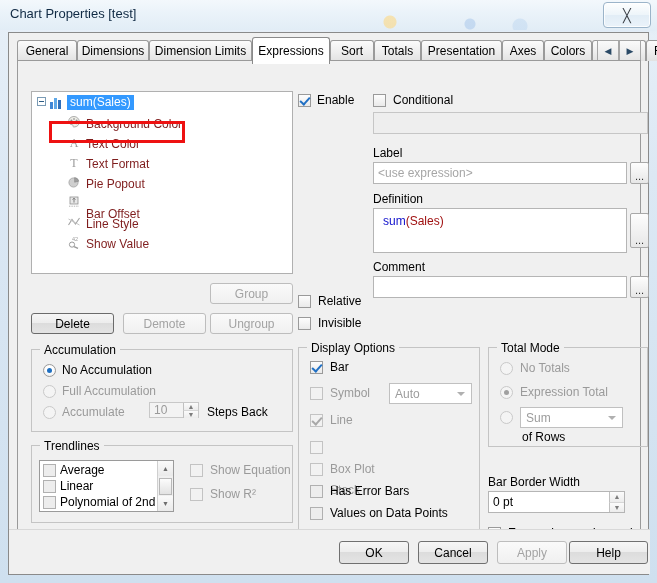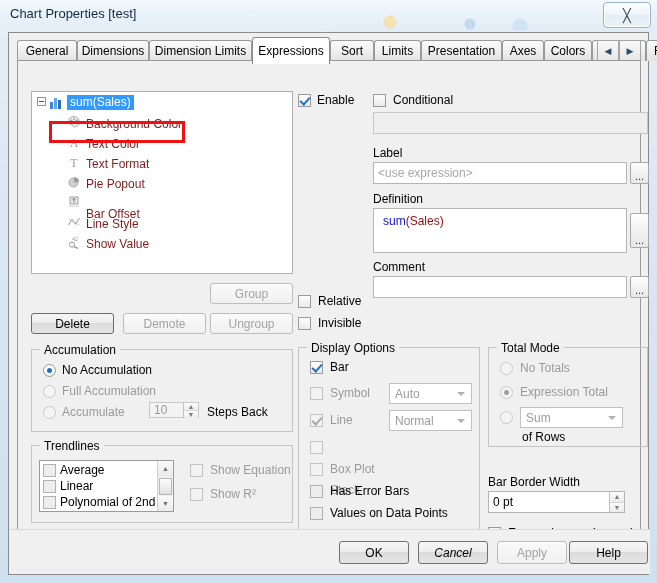--- a/index.html
+++ b/index.html
@@ -262,21 +262,21 @@
 </div>
 
 <div id="dialog">
 
   <div id="tabstrip">
     <div class="tab" style="left:0px;width:60px;">General</div>
     <div class="tab" style="left:60px;width:72px;">Dimensions</div>
     <div class="tab" style="left:132px;width:103px;">Dimension Limits</div>
     <div class="tab active" style="left:235px;width:78px;">Expressions</div>
     <div class="tab" style="left:313px;width:44px;">Sort</div>
-    <div class="tab" style="left:357px;width:47px;">Limits</div>
+    <div class="tab" style="left:357px;width:47px;">Totals</div>
     <div class="tab" style="left:404px;width:81px;">Presentation</div>
     <div class="tab" style="left:485px;width:42px;">Axes</div>
     <div class="tab" style="left:527px;width:48px;">Colors</div>
     <div class="tab" style="left:575px;width:54px;">Number</div>
     <div class="tab" style="left:629px;width:40px;">Font</div>
     <div id="tab-scroll">
       <div class="tabscroll-btn">◀</div>
       <div class="tabscroll-btn">▶</div>
     </div>
   </div>
@@ -439,24 +439,20 @@
 
       <div class="cb dis" style="left:11px; top:39px;"></div>
       <div class="lbl dis" style="left:31px; top:38px;">Symbol</div>
       <div class="combo" style="left:90px; top:35px; width:83px;">
         <span>Auto</span>
         <span class="arrow"></span>
       </div>
 
       <div class="cb dis on" style="left:11px; top:66px;"></div>
       <div class="lbl dis" style="left:31px; top:65px;">Line</div>
-      <div class="combo" style="left:90px; top:62px; width:83px;">
-        <span>Normal</span>
-        <span class="arrow"></span>
-      </div>
 
       <div class="cb dis" style="left:11px; top:93px;"></div>
       <div class="lbl dis" style="left:31px; top:92px;margin-top:43px;">Stock</div>
 
       <div class="cb dis" style="left:11px; top:115px;"></div>
       <div class="lbl dis" style="left:31px; top:114px;">Box Plot</div>
 
       <div class="cb gray" style="left:11px; top:137px;"></div>
       <div class="lbl" style="left:31px; top:136px;">Has Error Bars</div>
 
@@ -493,19 +489,19 @@
       </div>
     </div>
 
     <div class="cb on" style="left:470px; top:466px;"></div>
     <div class="lbl" style="left:490px; top:465px;">Expressions as Legend</div>
 
   </div>
 
   <div id="buttonbar">
     <div class="btn" style="left:330px; top:11px; width:70px; height:23px;">OK</div>
-    <div class="btn" style="left:409px; top:11px; width:70px; height:23px;font-style:italic;">Cancel</div>
+    <div class="btn" style="left:409px; top:11px; width:70px; height:23px;">Cancel</div>
     <div class="btn dis" style="left:488px; top:11px; width:70px; height:23px;">Apply</div>
     <div class="btn" style="left:560px; top:11px; width:79px; height:23px;">Help</div>
   </div>
 
   <div id="highlight-box" style="border-color: rgb(238, 17, 17); top: 88px;"></div>
 </div>
 
 </body></html>

